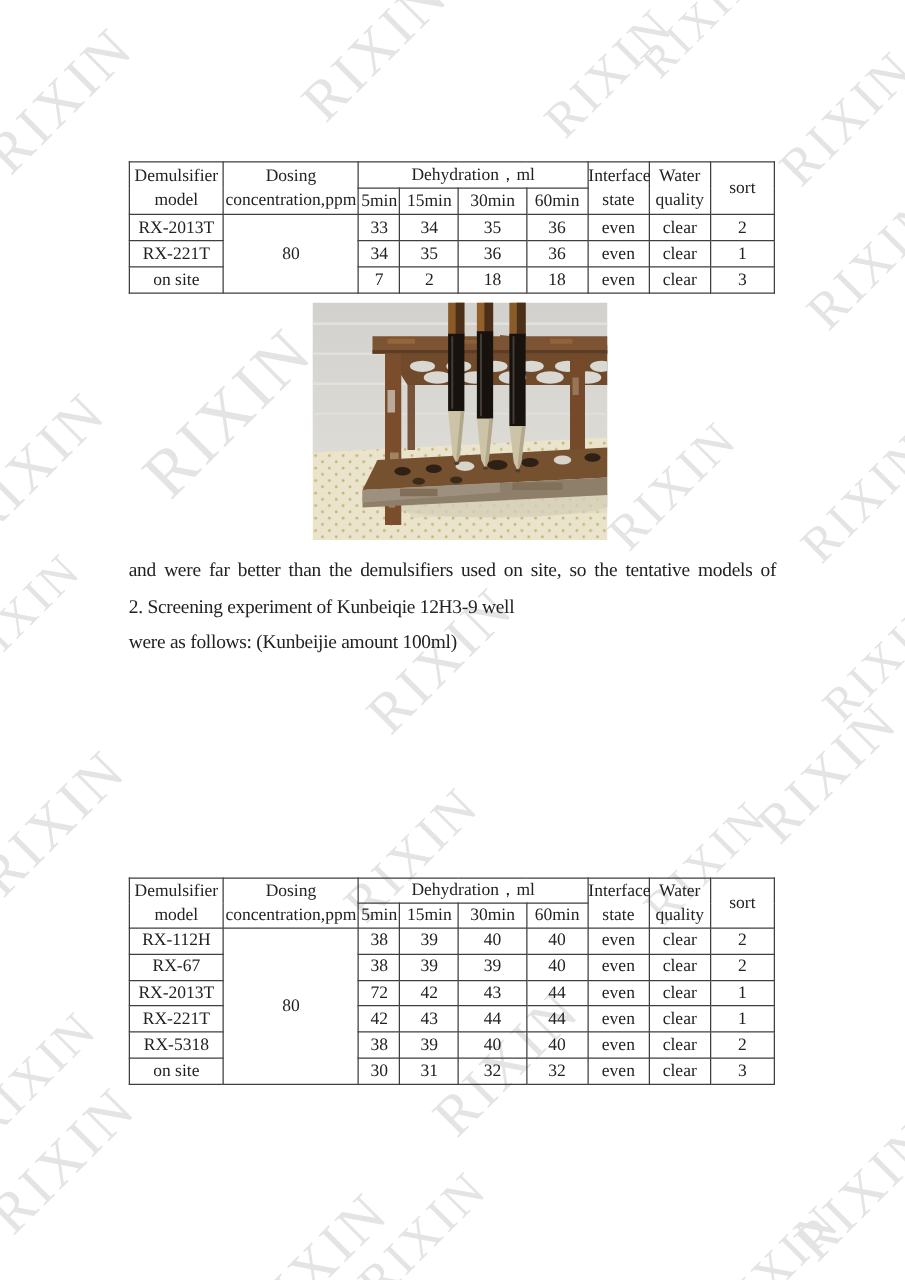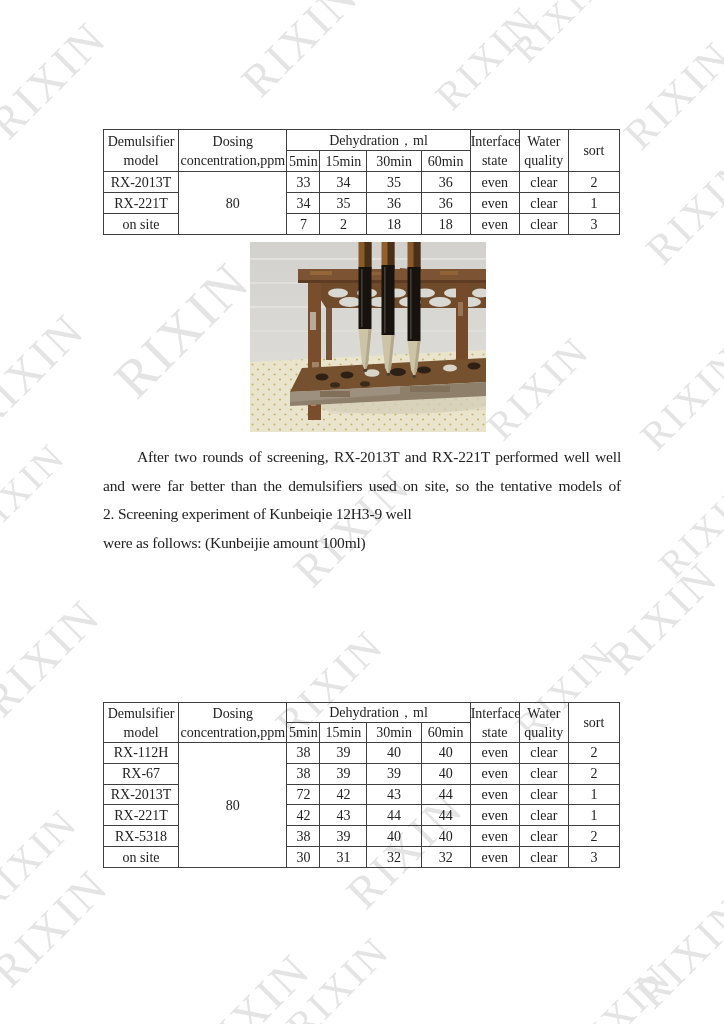--- a/index.html
+++ b/index.html
@@ -224,21 +224,20 @@
       <rect x="163.5" y="0" width="7" height="30" fill="#4a3018"></rect>
       <rect x="157.5" y="25" width="13" height="74" fill="#17120e"></rect>
       <rect x="160" y="27" width="1.6" height="70" fill="#4d4741" opacity="0.8"></rect>
       <path d="M157.5,99 L170.5,99 L167,128 L164.3,135 L161,128 Z" fill="#cdc4a7"></path>
       <path d="M167.5,99 L170.5,99 L167,128 L164.3,135 L164.3,128 Z" fill="#b2a88b"></path>
       <ellipse cx="164.3" cy="134.5" rx="2" ry="1.4" fill="#49402f"></ellipse>
     </g>
   </svg>
 
   <div class="text-block">
-      <div class="line first-indent just">After two rounds of screening, RX-2013T and RX-221T performed well well</div>
       <div class="line just">and were far better than the demulsifiers used on site, so the tentative models of</div>
       <div class="line">2. Screening experiment of Kunbeiqie 12H3-9 well</div>
       <div class="line">were as follows: (Kunbeijie amount 100ml)</div>
     </div>
 
   <table id="table2" class="data-table">
       <colgroup>
         <col style="width: 75px;">
         <col style="width: 108px;">
         <col style="width: 33px;">

